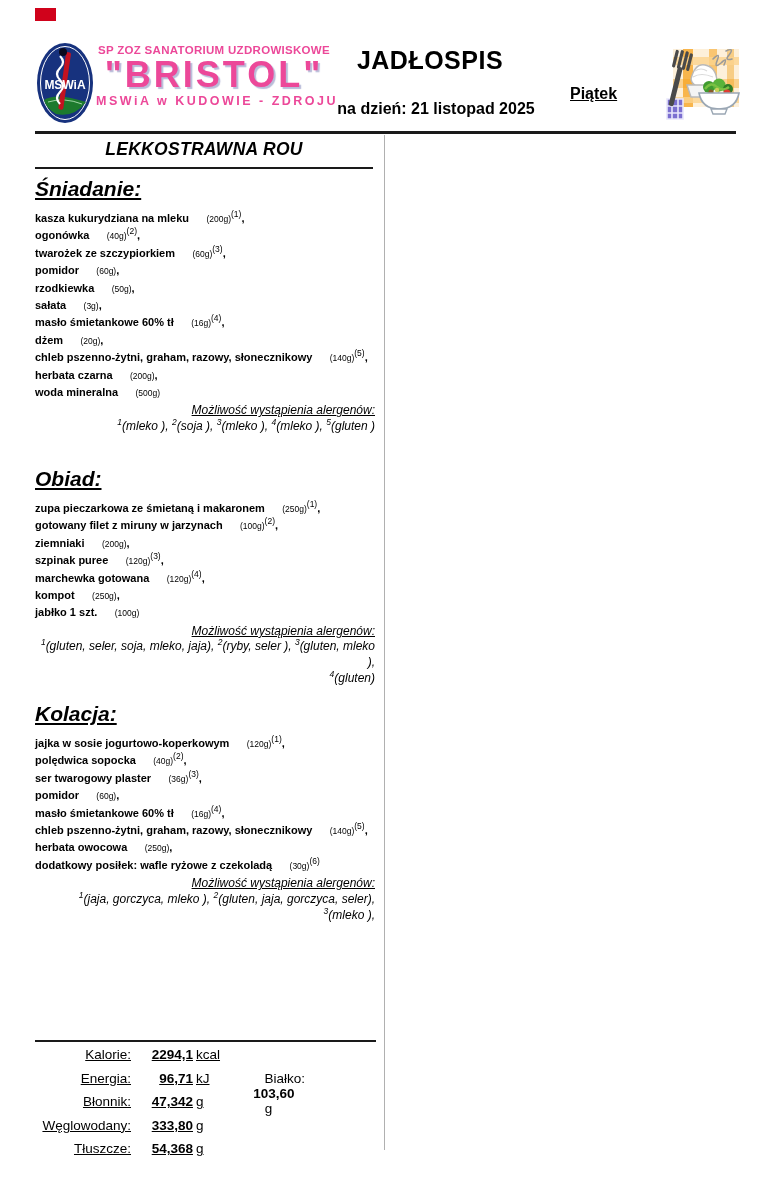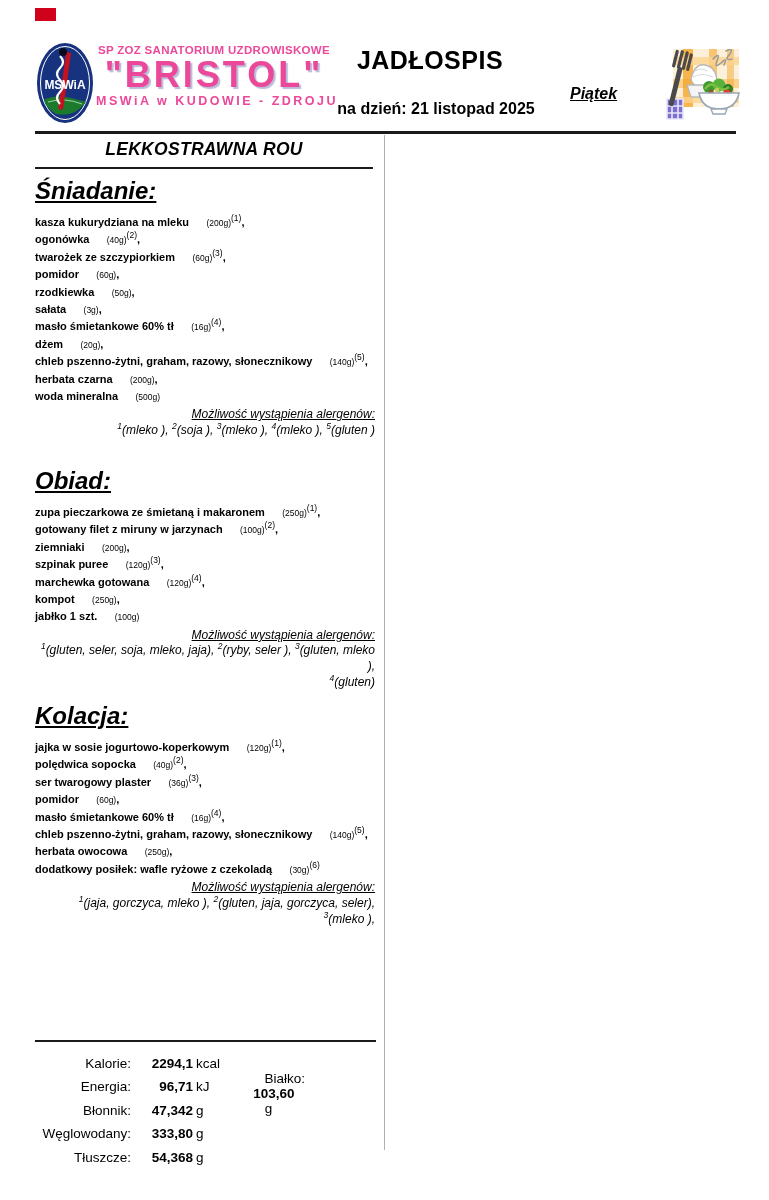--- a/index.html
+++ b/index.html
@@ -15,47 +15,47 @@
   .logo-line1 { font-size:11.5px; font-weight:bold; letter-spacing:.3px; white-space:nowrap; }
   .logo-name { font-size:36px; font-weight:bold; letter-spacing:3px; line-height:1.05; white-space:nowrap;
                text-shadow:2px 2px 1px #b9bcd9; }
   .logo-line2 { font-size:12.5px; font-weight:bold; letter-spacing:2.5px; white-space:nowrap; }
 
   .doc-title { position:absolute; left:330px; top:46px; width:200px; text-align:center;
                font-size:25px; font-weight:bold; letter-spacing:.5px; }
   .doc-date  { position:absolute; left:336px; top:100px; width:200px; text-align:center;
                font-size:16px; font-weight:bold; white-space:nowrap; }
   .doc-day   { position:absolute; left:570px; top:85px; font-size:16px; font-weight:bold;
-               font-style:italic; text-decoration:underline; }
+               text-decoration:underline; }
   .food-icon { position:absolute; left:653px; top:45px; }
 
   .head-rule { position:absolute; left:35px; top:131px; width:701px; height:3px; background:#1a1a1a; }
   .v-divider { position:absolute; left:384px; top:135px; width:1px; height:1015px; background:#b0b0b0; }
 
   
   .diet-title { position:absolute; left:35px; top:139px; width:338px; text-align:center;
                 font-size:17.5px; font-weight:bold; font-style:italic; letter-spacing:.3px; }
   .diet-rule  { position:absolute; left:35px; top:167px; width:338px; height:2px; background:#1a1a1a; }
 
   .meal-section { position:absolute; left:35px; width:340px; }
-  .sec-title { font-size:24px; font-weight:bold; font-style:italic; text-decoration:underline;
+  .sec-title { font-size:21px; font-weight:bold; font-style:italic; text-decoration:underline;
                margin-bottom:9px; }
   .menu-item { font-size:11px; font-weight:bold; line-height:16.4px; white-space:nowrap; }
   .portion   { font-size:8.5px; font-weight:normal;padding-left:15px; }
   .item-sup  { font-size:8.5px; font-weight:normal; line-height:0; }
   .allergen-heading { text-align:right; font-style:italic; font-size:12px; margin-top:2px; line-height:15.5px; }
   .allergen-heading span { text-decoration:underline; }
   .allergen-line { text-align:right; font-style:italic; font-size:12px; line-height:15.8px; }
   .asup { font-size:8.5px; line-height:0; }
 
   
   .nutrition { position:absolute; left:35px; top:1040px; width:341px; }
   .nut-rule { width:341px; height:2px; background:#1a1a1a; }
   .nut-rows { padding-top:5px; }
-  .nut-row { height:23.6px; display:flex; align-items:flex-end; font-size:13.5px; }
+  .nut-row { height:23.6px; display:flex; align-items:flex-start; font-size:13.5px;text-decoration:underline; }
   .nut-label { width:96px; text-align:right; }
   .nut-value { width:52px; text-align:right; font-weight:bold; margin-left:10px; }
   .nut-unit  { margin-left:3px; }
   .protein { position:absolute; left:192px; top:31px; display:flex; align-items:center; font-size:13.5px;flex-direction:column; }
   .protein .p-label { width:78px; text-align:right; }
   .protein .p-value { width:52px; text-align:right; font-weight:bold; margin-left:5px; }
   .protein .p-unit  { margin-left:5px; }
 </style>
 </head>
 <body>

